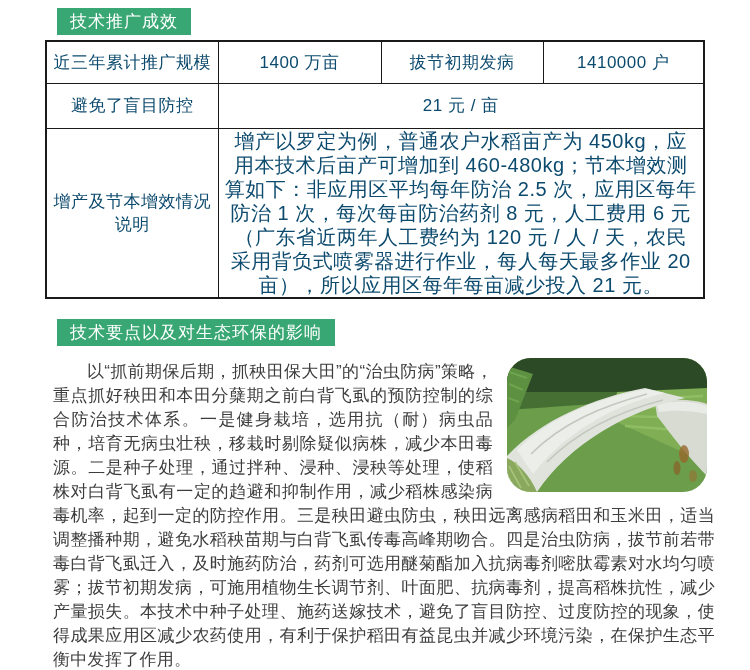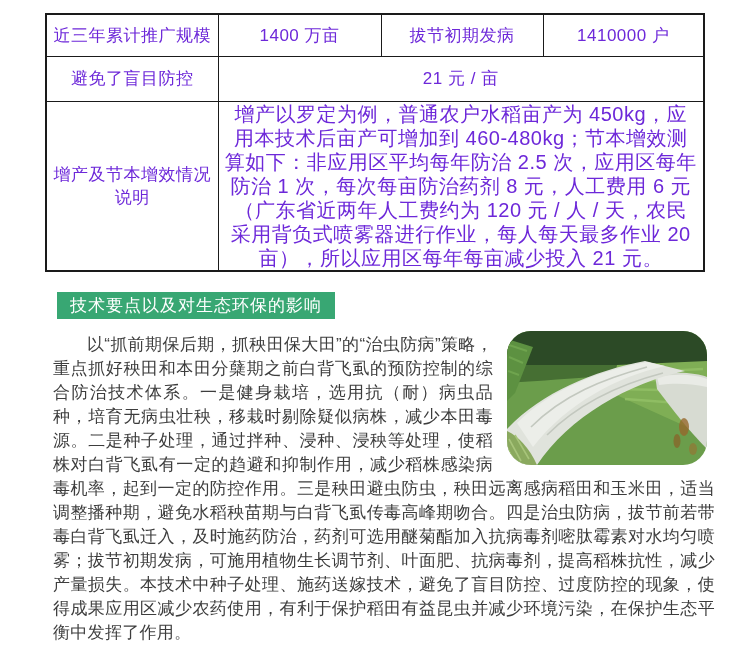--- a/index.html
+++ b/index.html
@@ -26,21 +26,21 @@
     letter-spacing: 1px;
   }
 
   
   table.results {
     margin-top: 5px;
     border-collapse: collapse;
     table-layout: fixed;
     width: 658px;
     font-size: 17px;
-    color: #6d28d9;
+    color: #0c4a6e;
   }
   table.results td {
     border: 1.5px solid #1a1a1a;
     text-align: center;
     vertical-align: middle;
     padding: 0 6px;
     letter-spacing: 0.5px;
   }
   table.results { border: 2px solid #1a1a1a; }
   tr.r1 { height: 42px; }
@@ -78,20 +78,21 @@
     letter-spacing: 0.3px;
   }
 </style>
 </head>
 <body>
 
 <div class="page">
   <div class="content">
 
     <section>
+      <div class="badge">技术推广成效</div>
 
       <table class="results">
         <colgroup>
           <col style="width:172px">
             <col style="width:163px">
             <col style="width:162px">
             <col style="width:161px">
         </colgroup>
         <tbody>
             <tr class="r1">

